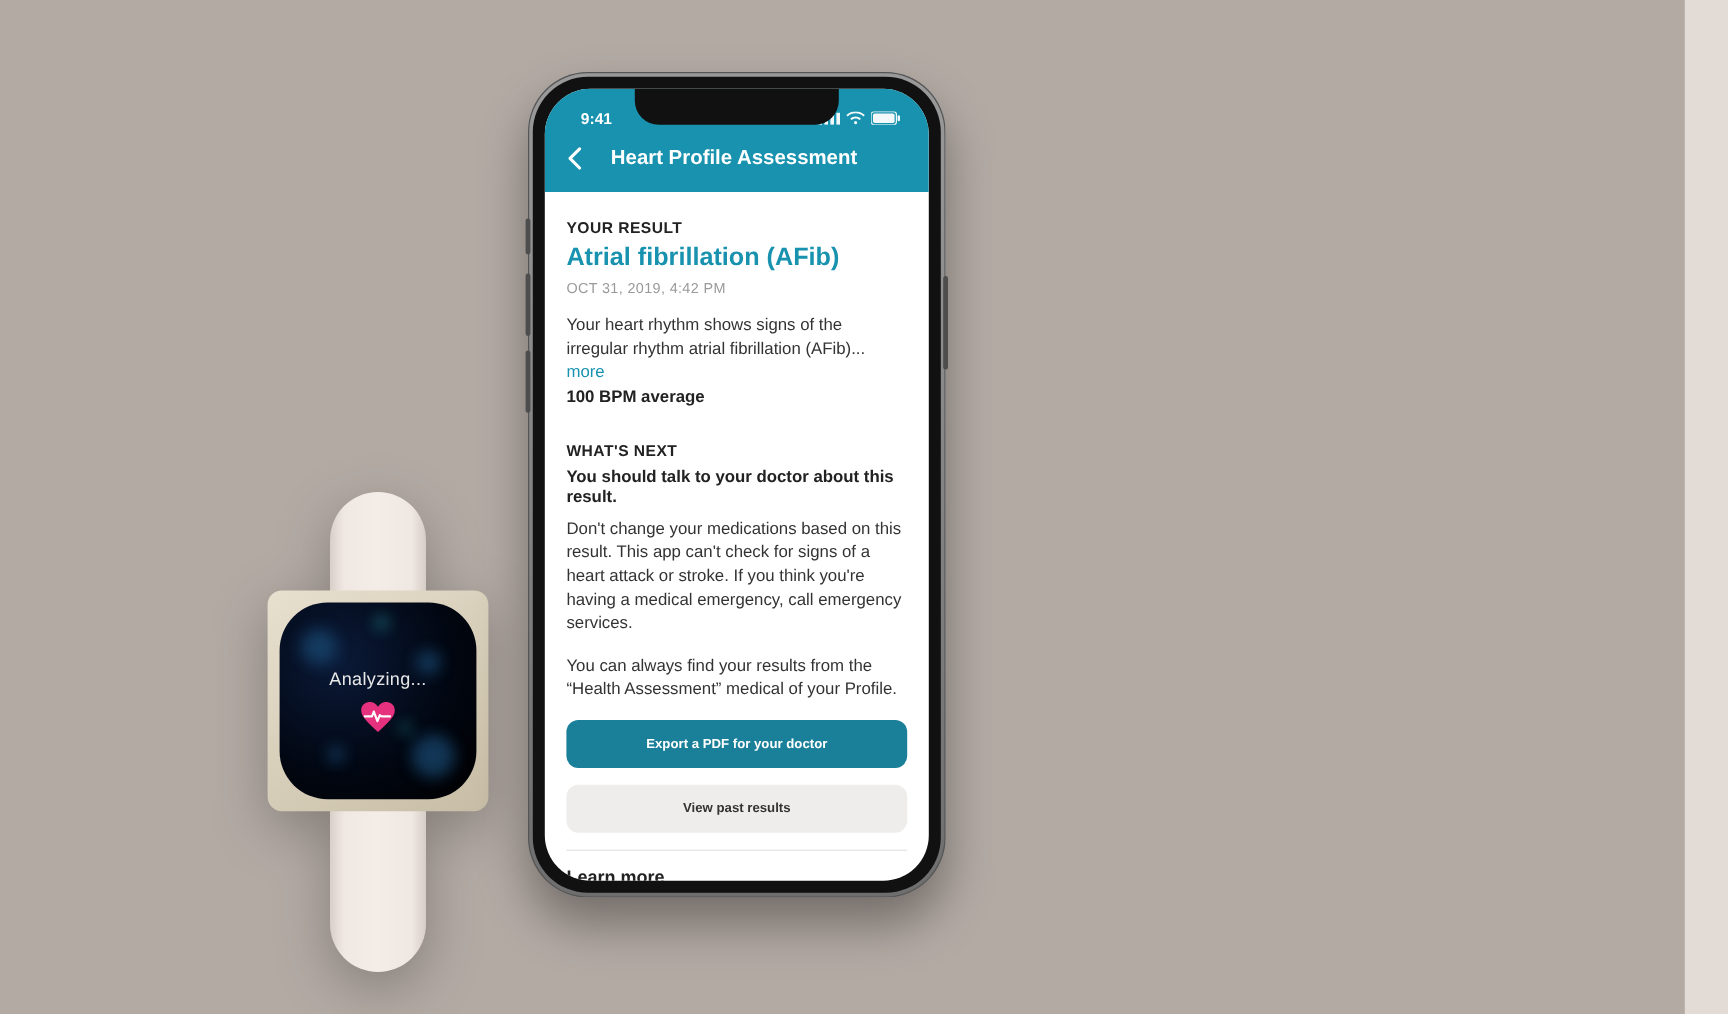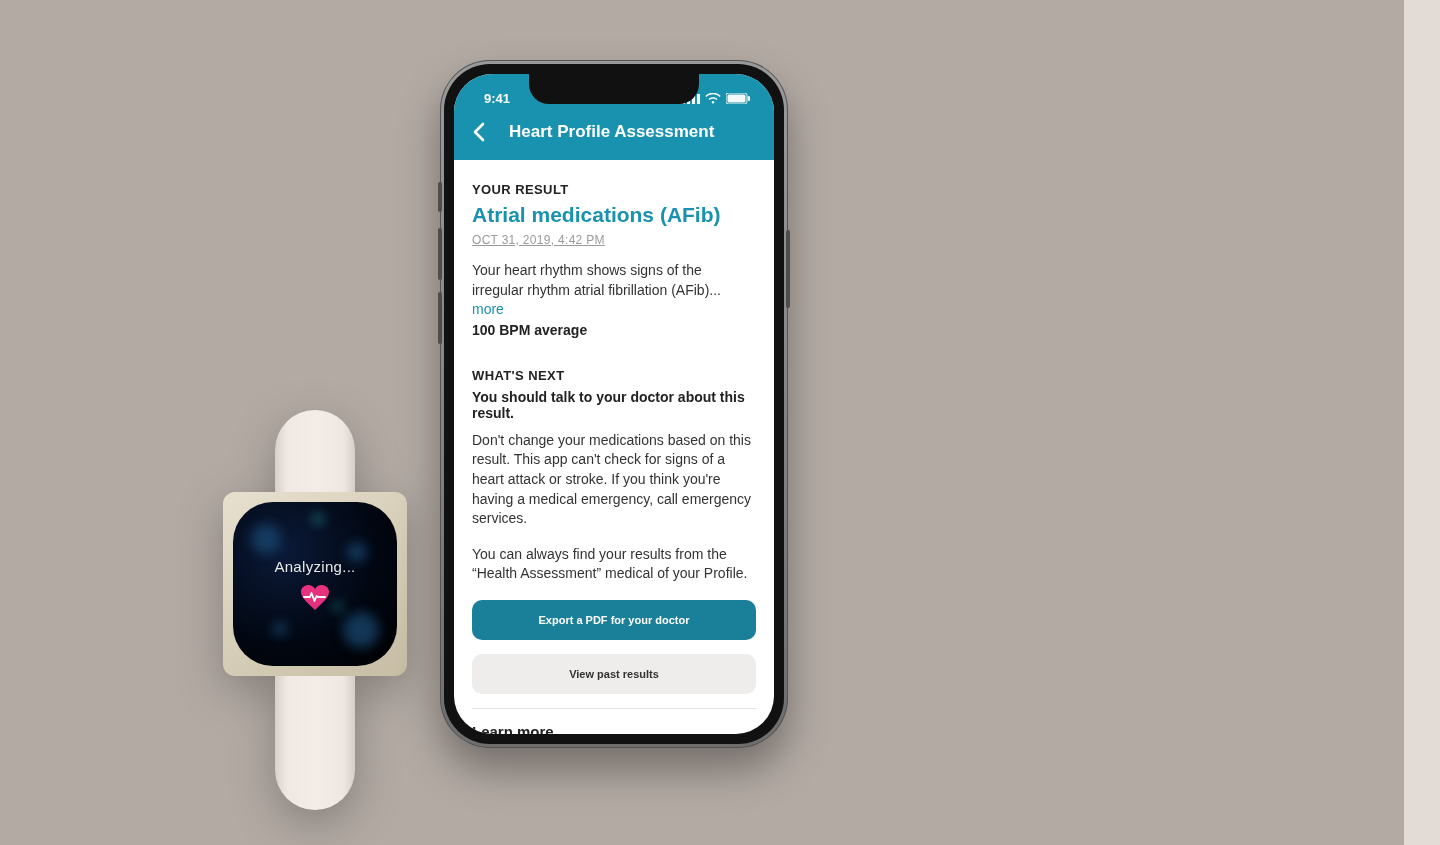--- a/index.html
+++ b/index.html
@@ -159,21 +159,20 @@
       color: #1892ae;
       font-size: 21px;
       font-weight: 600;
       margin-bottom: 6px;
     }
     .timestamp {
       color: #9a9a9a;
       font-size: 12px;
       letter-spacing:.3px;
       margin-bottom: 14px;
-      text-decoration: underline;
     }
     .desc {
       color:#333;
       line-height:1.4;
       margin-bottom:2px;
     }
     .more-link { color:#1892ae; cursor:pointer; }
     .bpm {
       font-weight:700;
       margin-bottom:30px;
@@ -278,21 +277,21 @@
                   <path d="M11 2 L3 10 L11 18" stroke="#fff" stroke-width="2.6" fill="none" stroke-linecap="round" stroke-linejoin="round"></path>
                 </svg>
             </span>
           </span>
           <span class="app-title">Heart Profile Assessment</span>
         </div>
       </div>
 
       <div class="content">
         <div class="label-small">YOUR RESULT</div>
-        <div class="diagnosis">Atrial medications (AFib)</div>
+        <div class="diagnosis">Atrial fibrillation (AFib)</div>
         <div class="timestamp">OCT 31, 2019, 4:42 PM</div>
         <div class="desc">
           <span>Your heart rhythm shows signs of the irregular rhythm atrial fibrillation (AFib)... </span><span class="more-link">more</span>
         </div>
         <div class="bpm">100 BPM average</div>
 
         <div class="label-small">WHAT'S NEXT</div>
         <div class="next-head">You should talk to your doctor about this result.</div>
         <div class="para">Don't change your medications based on this result. This app can't check for signs of a heart attack or stroke. If you think you're having a medical emergency, call emergency services.</div>
         <div class="para">You can always find your results from the “Health Assessment” medical of your Profile.</div>

